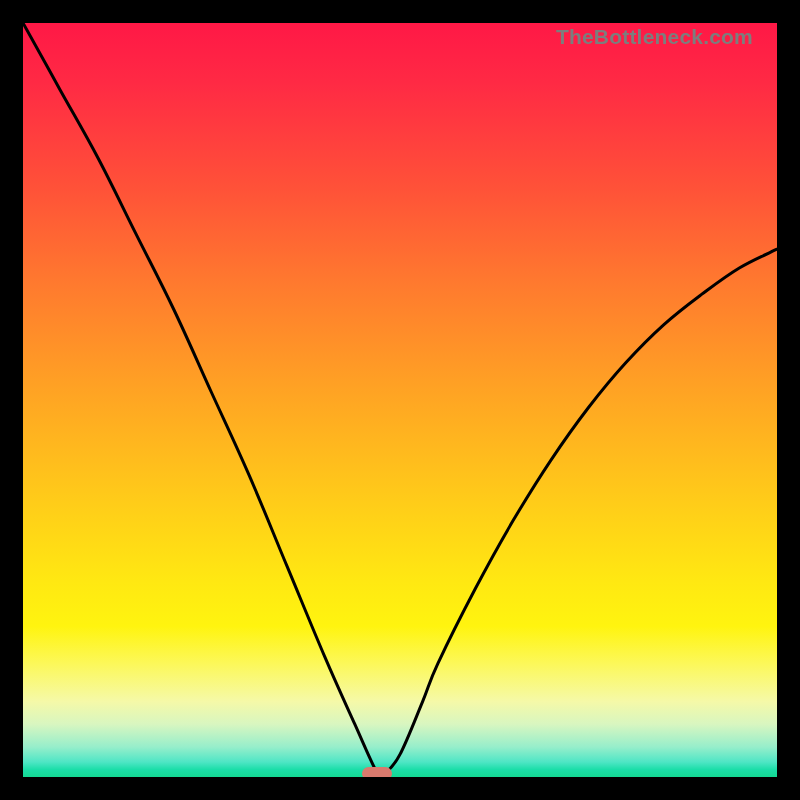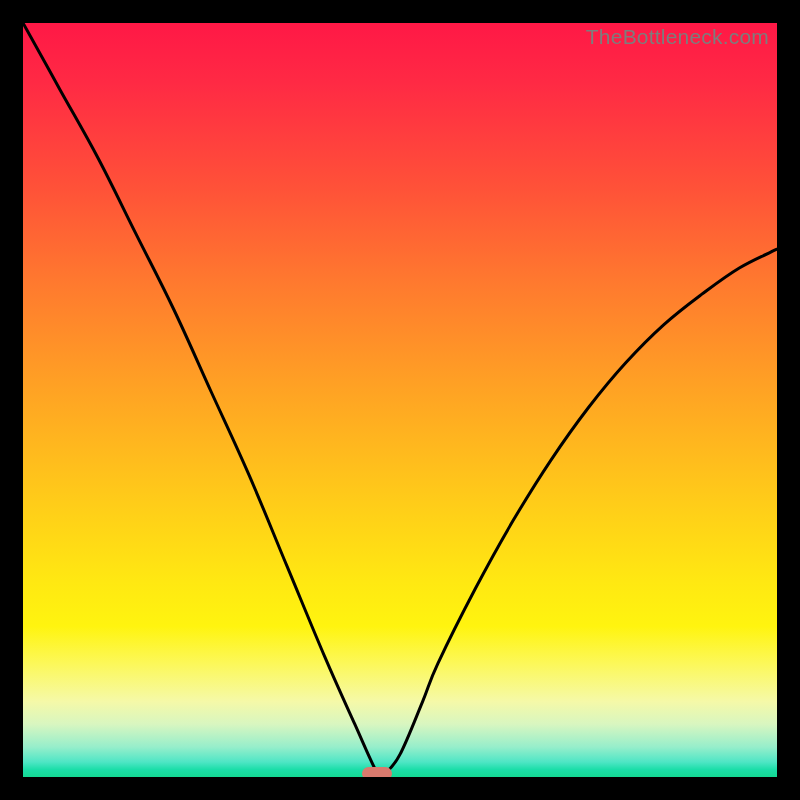--- a/index.html
+++ b/index.html
@@ -46,24 +46,24 @@
       #d8f6c0 93%,
       #97eecb 96%,
       #4fe6c5 98%,
       #1cdea9 99%,
       #14d993 100%
     );
   }
   .watermark {
     position: absolute;
     top: 2px;
-    right: 8px;
+    right: 24px;
     color: #7d7d7d;
     font-size: 21px;
-    font-weight: 400;
+    font-weight: 700;
     letter-spacing: 0.2px;
     user-select: none;
   }
   .curve-svg {
     position: absolute;
     left: 0;
     top: 0;
     width: 100%;
     height: 100%;
   }

